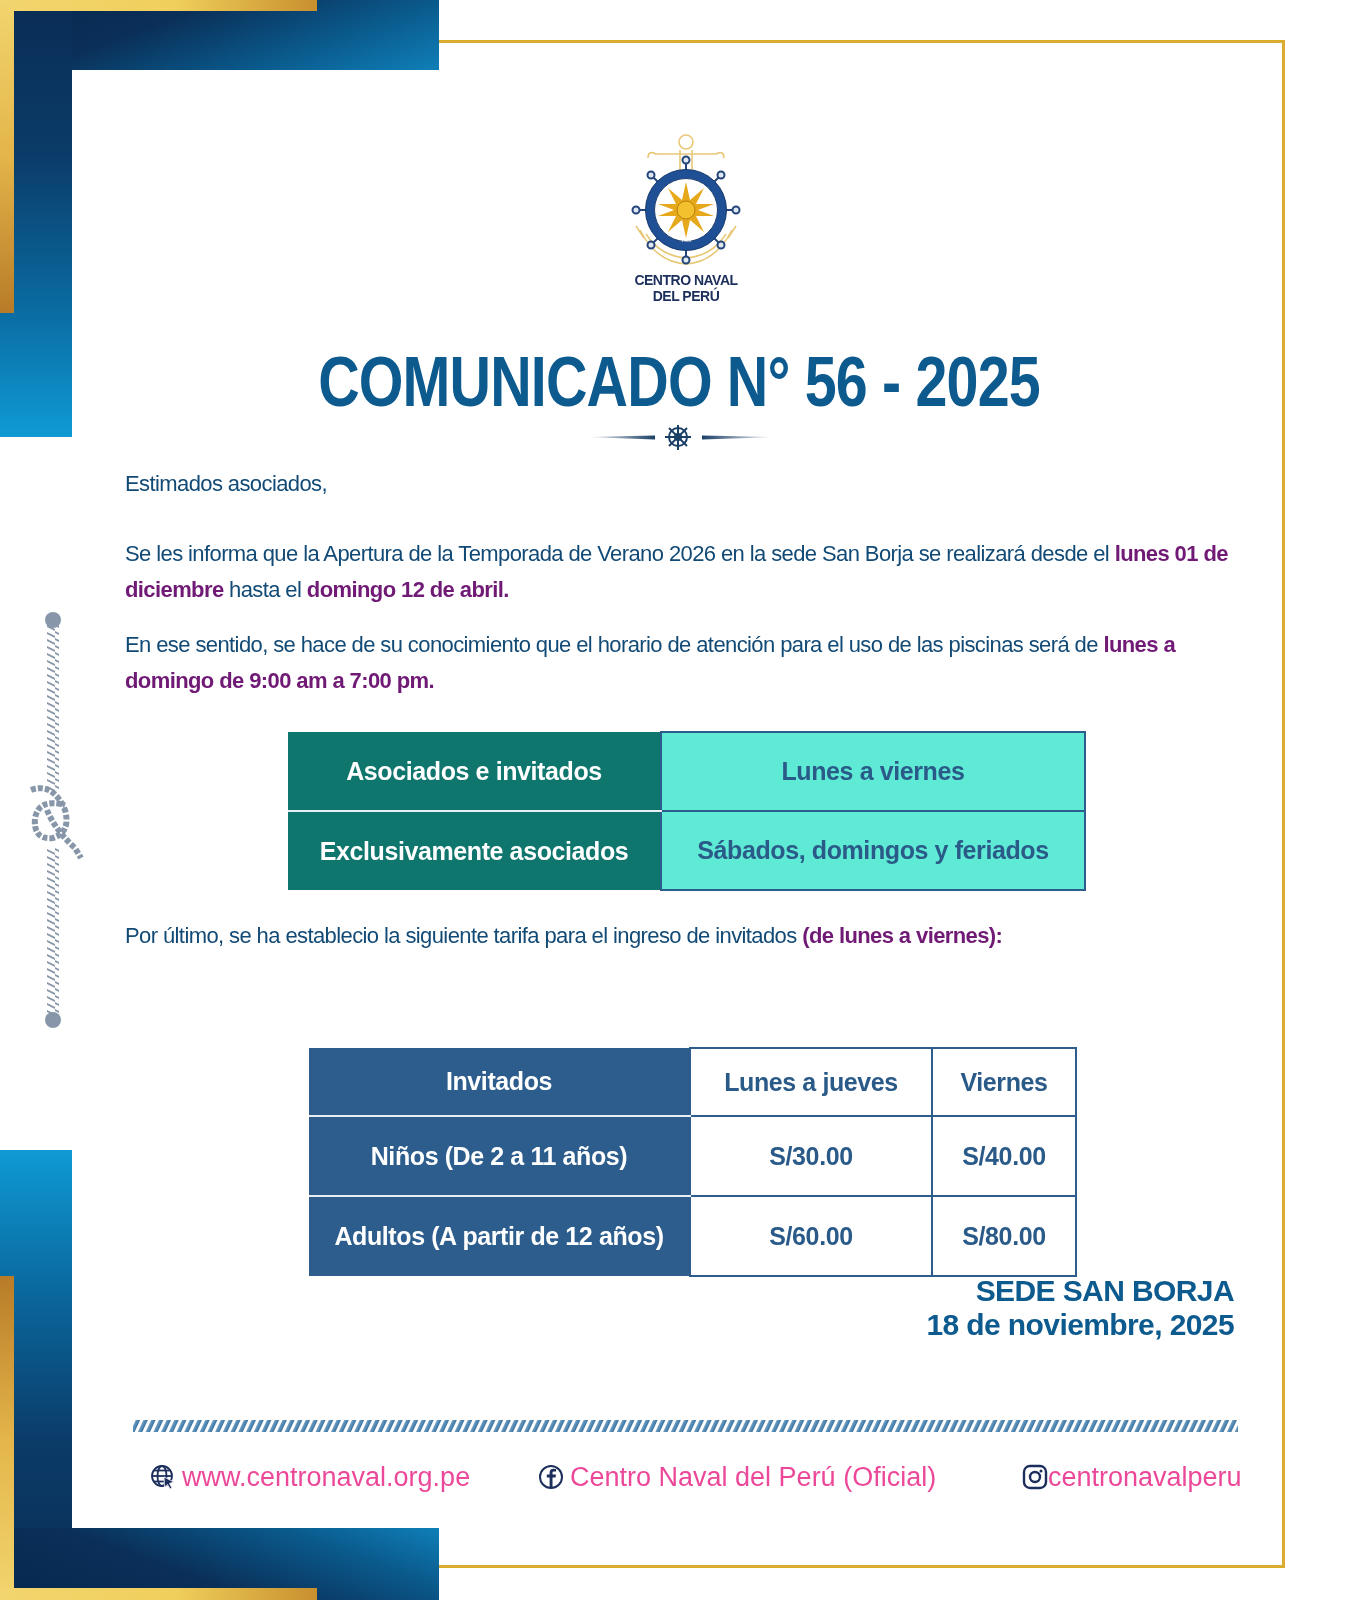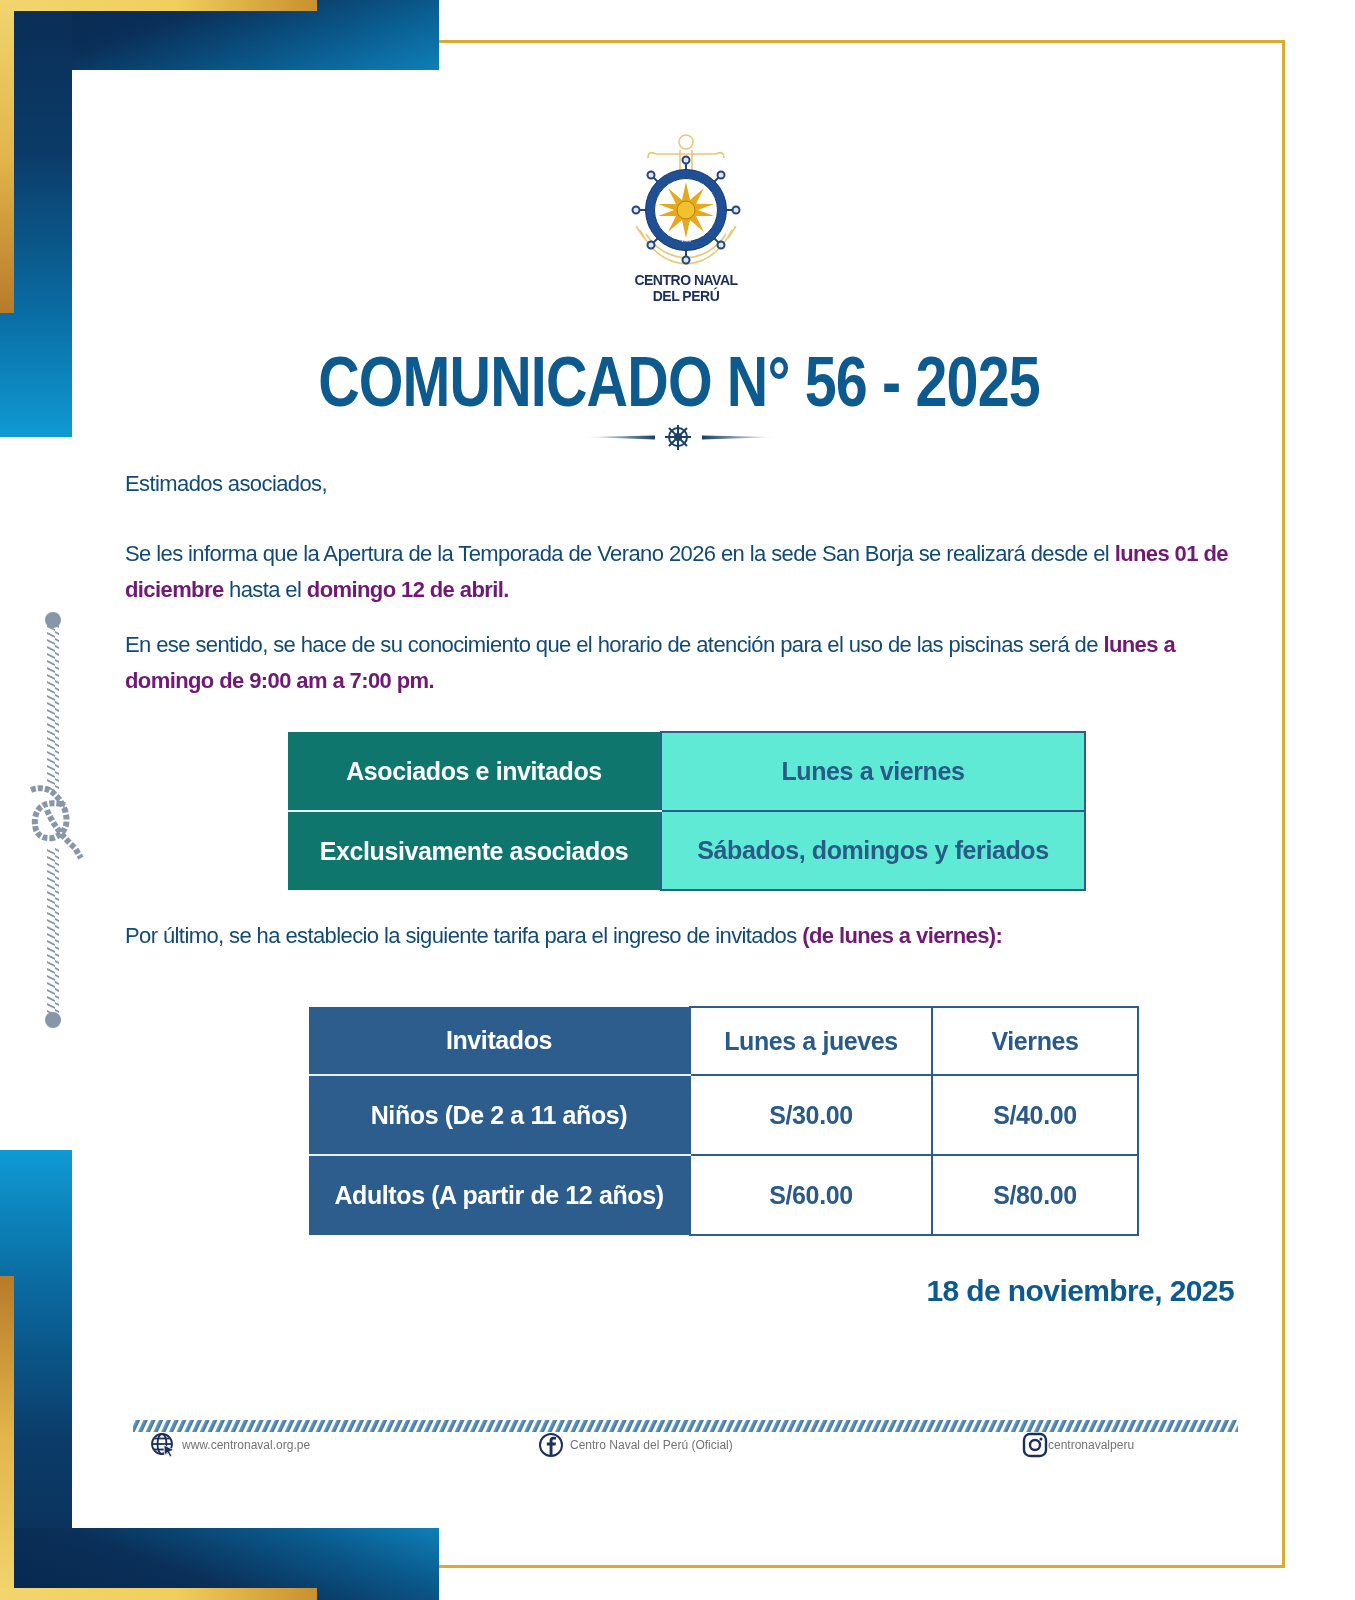--- a/index.html
+++ b/index.html
@@ -52,40 +52,40 @@
   .para3 { top: 918px; }
 
   
   table { border-collapse: collapse; position: absolute; }
   .schedule { left: 288px; top: 731px; width: 798px; }
   .schedule td { height: 75px; font-size: 25px; letter-spacing: -0.4px; text-align: center; font-weight: bold; }
   .schedule td.lab { width: 370px; background: #0f766e; color: #ffffff; border-bottom: 2px solid #e8eef4; }
   .schedule tr:last-child td.lab { border-bottom: none; }
   .schedule td.val { background: #5eead4; color: #2a5a88; border: 2px solid #2c5d8c; }
 
-  .rates { left: 309px; top: 1006px; width: 830px; padding-left: 16px; }
+  .rates { left: 309px; top: 1047px; width: 768px; padding-left: 16px; }
   .rates td { font-size: 25px; letter-spacing: -0.4px; text-align: center; font-weight: bold; }
   .rates tr.h td { height: 64px; }
   .rates tr.r td { height: 76px; }
   .rates td.lab { width: 378px; background: #2c5d8c; color: #ffffff; border-bottom: 2px solid #e8eef4; }
   .rates tr:last-child td.lab { border-bottom: none; }
   .rates td.val { background: #ffffff; color: #2a5a88; border: 2px solid #2c5d8c; }
   .rates td.c1 { width: 238px; }
 
   
   .signature { position: absolute; right: 121px; top: 1274px; text-align: right;
     color: #0d5a8e; font-weight: bold; font-size: 30px; line-height: 34px; letter-spacing: -0.6px; }
 
   
   .rope-line { position: absolute; left: 133px; top: 1420px; width: 1105px; height: 12px;
     background:
       repeating-linear-gradient(115deg, #ffffff 0px, #ffffff 2px, #5a8fb8 3px, #2a6a9c 6px, #ffffff 7px);
     opacity: 0.9; }
-  .footer-item { position: absolute; top: 1432px; display: flex; align-items: center; gap: 6px;
-    color: #737373; font-size: 12px; line-height: 26px; }
+  .footer-item { position: absolute; top: 1464px; display: flex; align-items: center; gap: 6px;
+    color: #ec4899; font-size: 27px; line-height: 26px; }
   .fi-web { left: 150px; }
   .fi-fb { left: 538px; }
   .fi-ig { left: 1022px; gap: 0; }
   .footer-item svg { display: block; }
 
   
   .left-rope { position: absolute; left: 25px; top: 610px; width: 60px; height: 420px; }
 </style>
 </head>
 <body>
@@ -212,20 +212,21 @@
   </tr>
   <tr class="r">
     <td class="lab">Adultos (A partir de 12 años)</td>
     <td class="val c1">S/60.00</td>
     <td class="val">S/80.00</td>
   </tr>
 </tbody>
   </table>
 
 <div class="signature">
+  <div>SEDE SAN BORJA</div>
   <div>18 de noviembre, 2025</div>
 </div>
 
 <svg class="left-rope" viewBox="0 0 60 420">
   <defs>
     <pattern id="ropePat" width="10" height="7" patternUnits="userSpaceOnUse">
       <rect width="10" height="7" fill="#ffffff"></rect>
       <path d="M0 0 L10 5 L10 7 L0 2 Z" fill="#8797a9"></path>
     </pattern>
   </defs>

